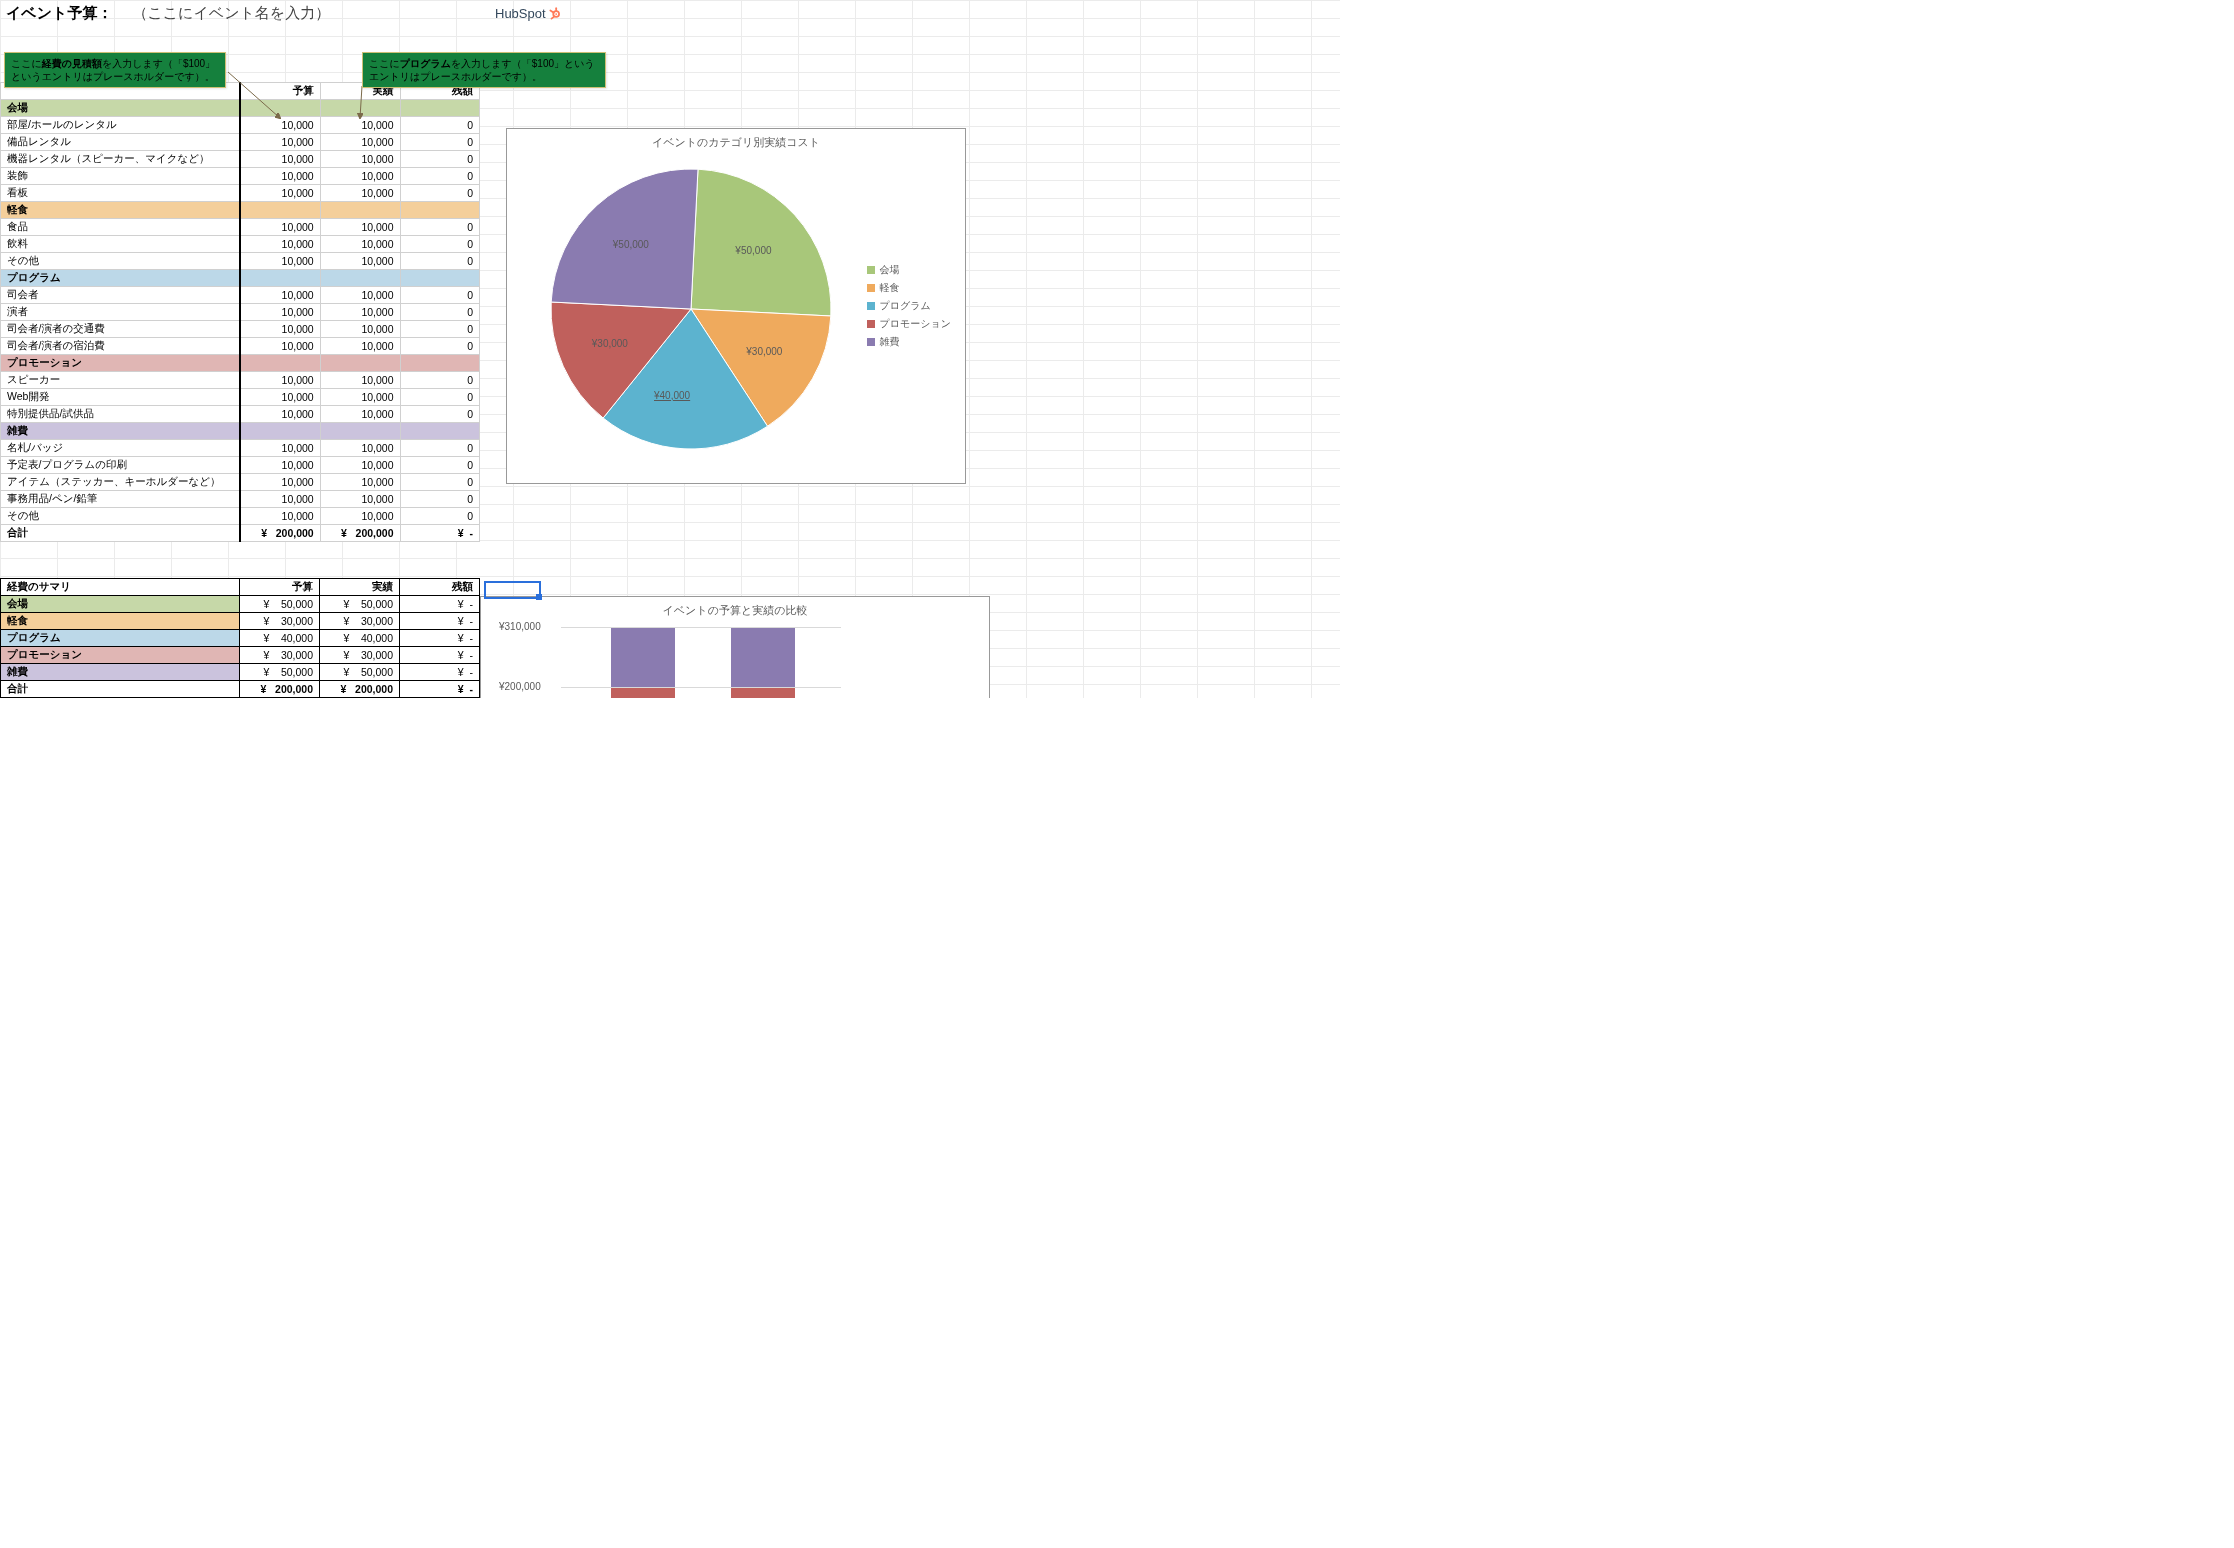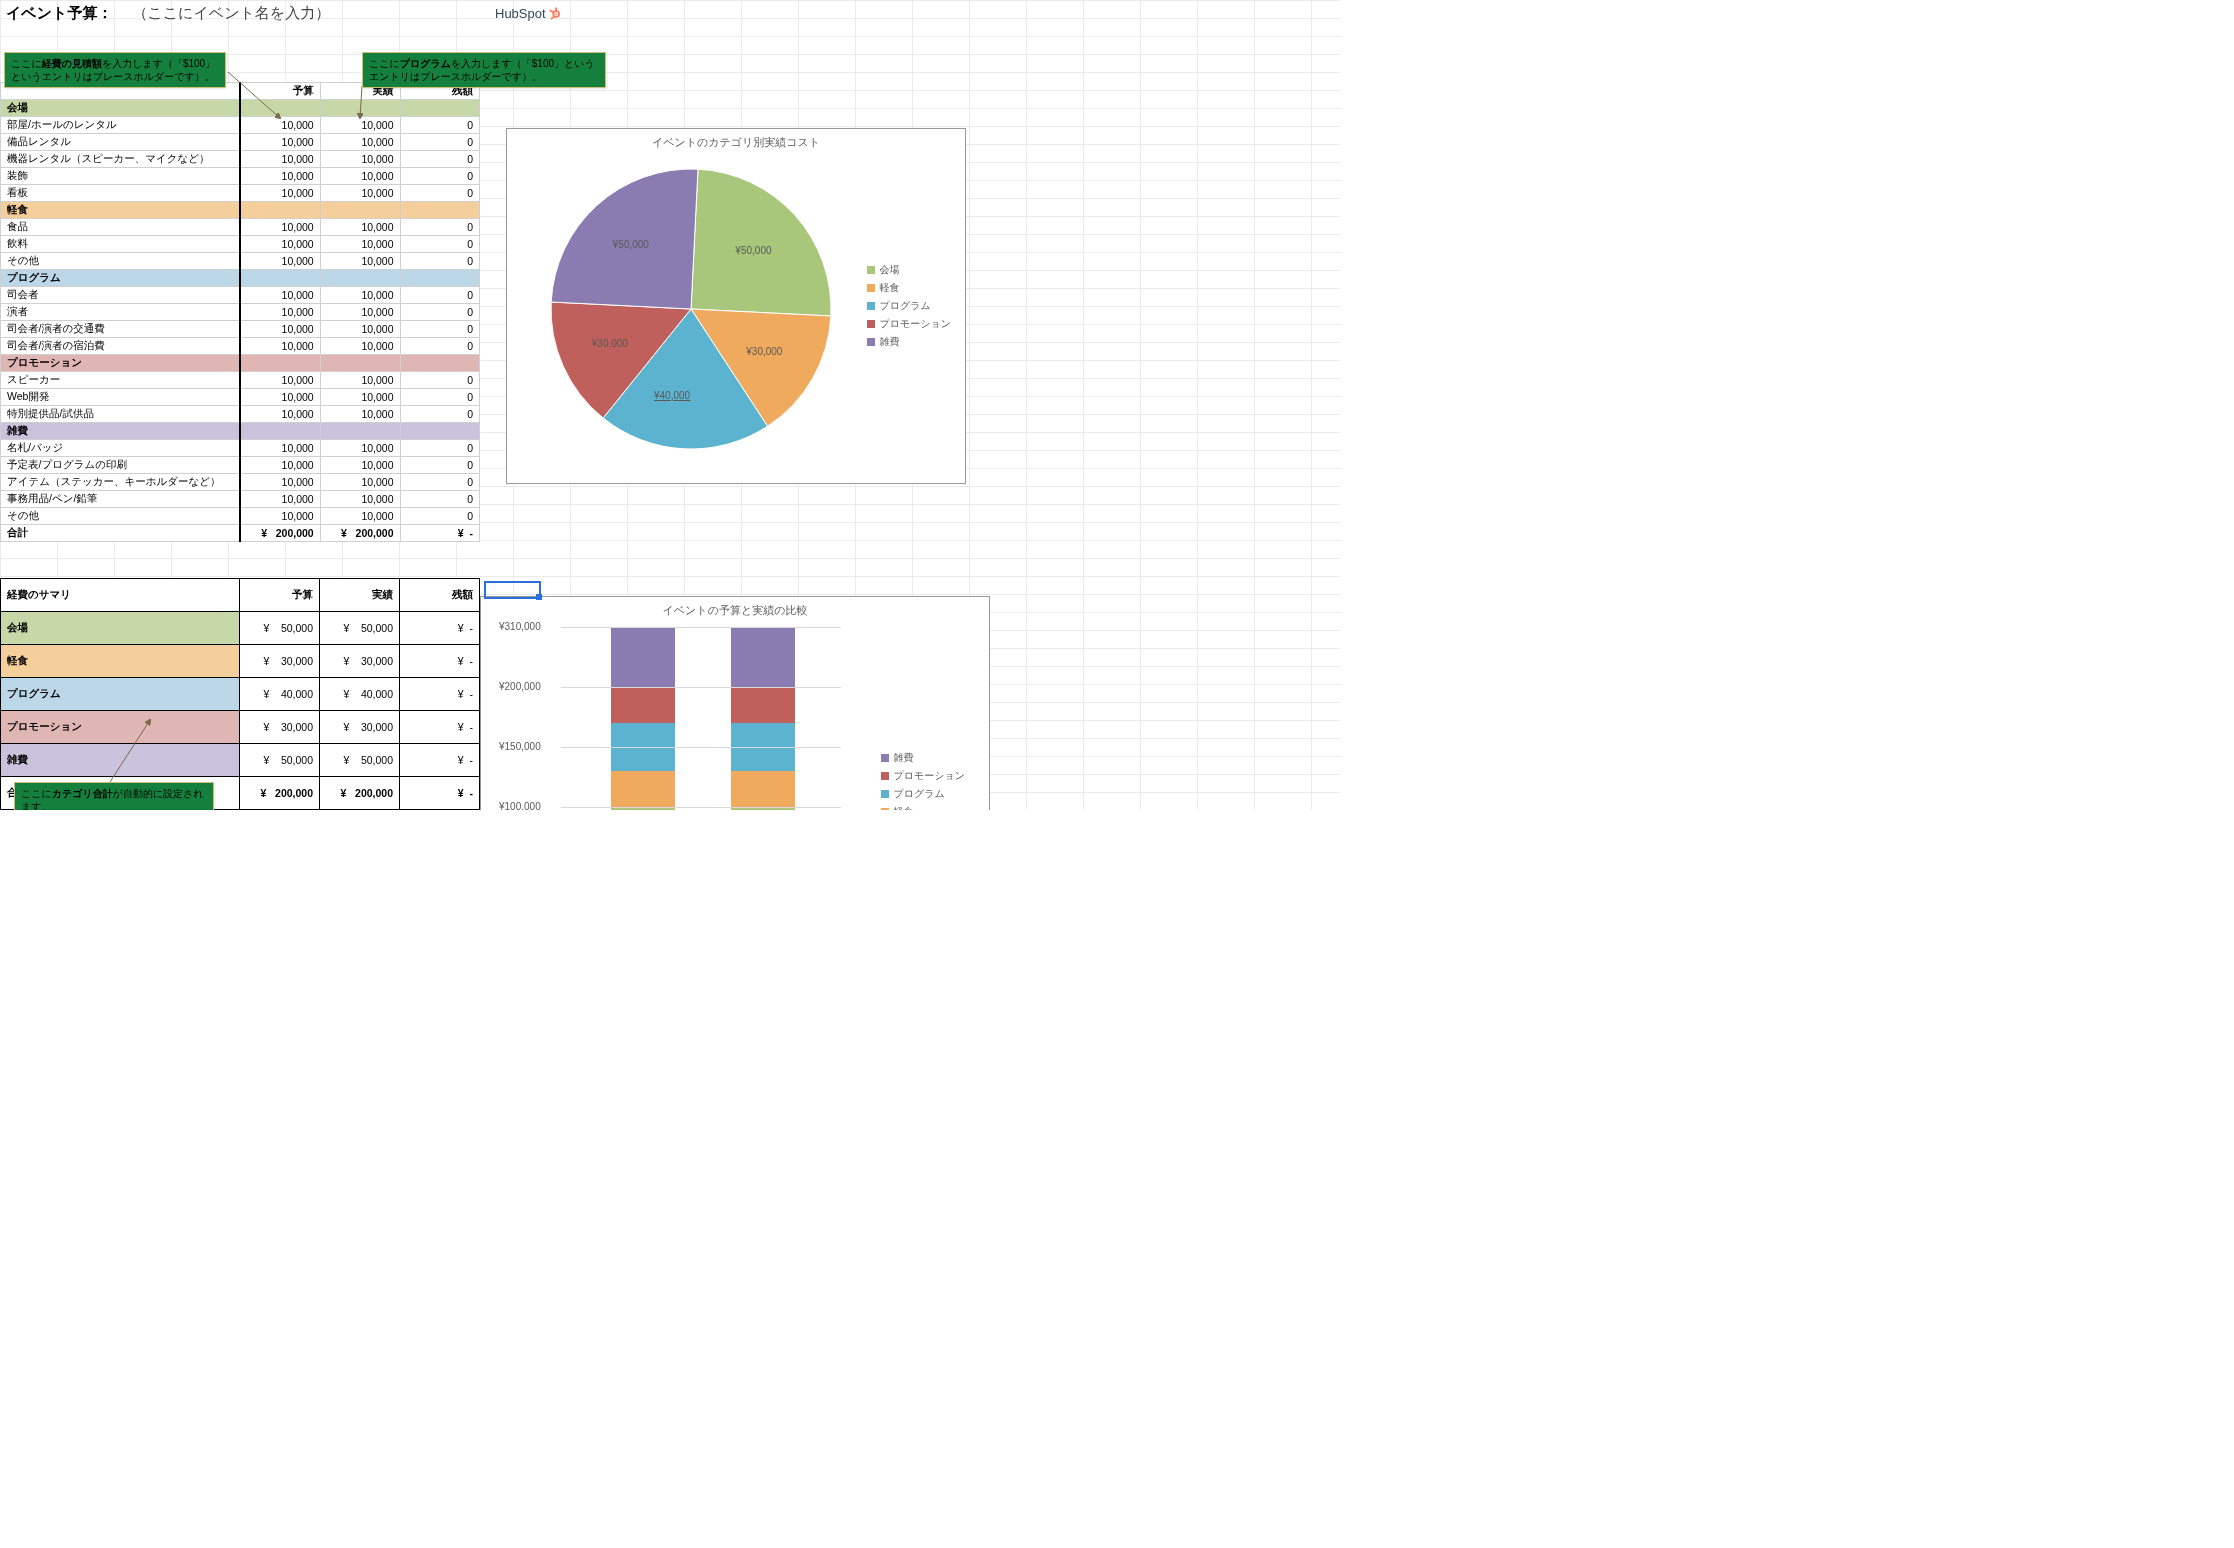--- a/index.html
+++ b/index.html
@@ -69,21 +69,21 @@
   .vline { border-left: 2px solid #000 !important; }
   table.summary {
     border-collapse: collapse;
     width: 480px;
     margin-top: 36px;
     background:#fff;
   }
   table.summary td, table.summary th {
     border: 1px solid #000;
     padding: 1px 6px;
-    height: 33px;
+    height: 17px;
     font-size: 10.5px;
   }
   table.summary th { font-weight: bold; text-align: center; }
   table.summary .num { text-align: right; width: 80px; }
   .summary-title { font-weight: bold; font-size: 14px; border:1px solid #000; }
   .chart-box {
     position: absolute;
     background: #fff;
     border: 1px solid #999;
     z-index: 3;

